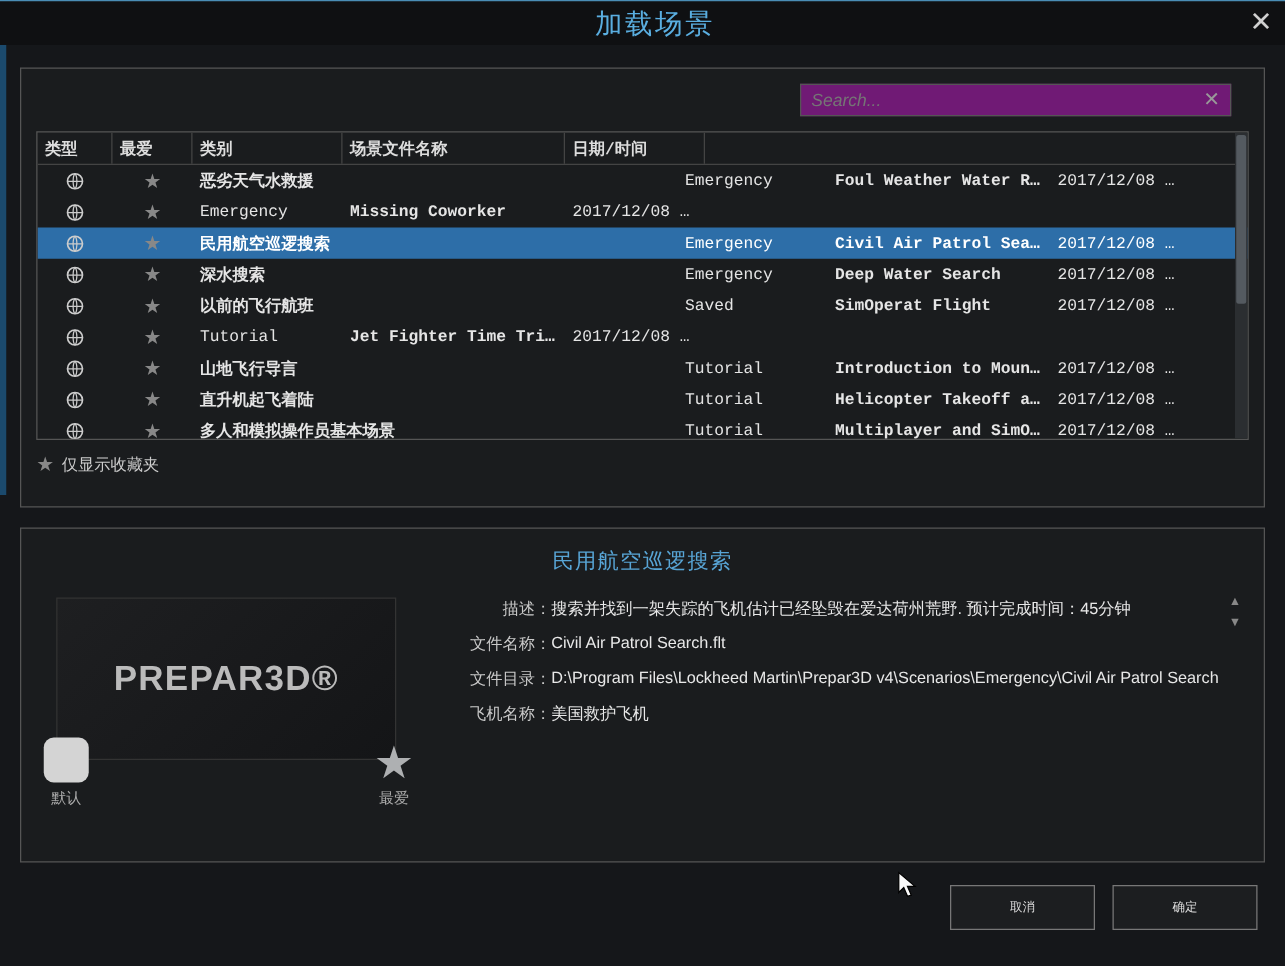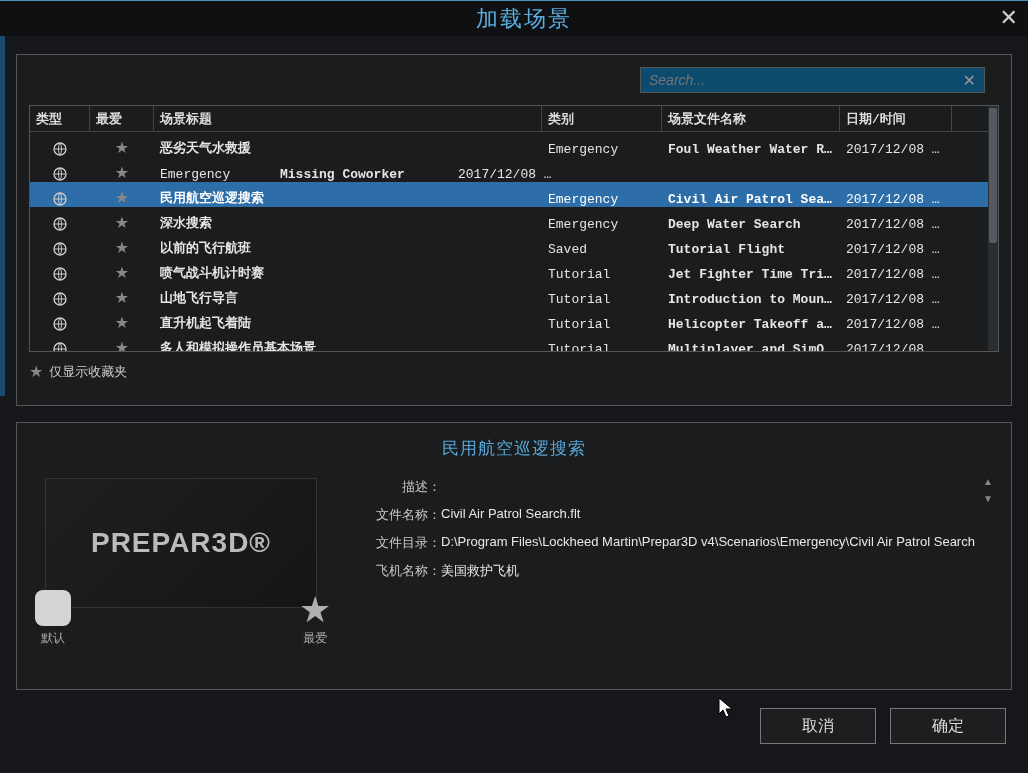--- a/index.html
+++ b/index.html
@@ -52,21 +52,21 @@
   .top-panel { height: 352px; padding-top: 12px; }
   .search-row {
     display: flex;
     justify-content: flex-end;
     margin-bottom: 12px;
     padding-right: 14px;
   }
   .search-box {
     width: 345px;
     height: 26px;
-    background: #0c4a6e;
+    background: #701a75;
     border: 1px solid #555;
     display: flex;
     align-items: center;
     padding: 0 8px;
     color: #aaa;
   }
   .search-input {
     flex: 1;
     background: transparent;
     border: none;
@@ -96,21 +96,21 @@
     position: absolute;
     top: 2px;
     left: 1px;
     width: 8px;
     height: 135px;
     background: #545a60;
     border-radius: 2px;
   }
   .grid-header, .grid-row {
     display: flex;
-    align-items: flex-end;
+    align-items: center;
     font-size: 13px;
   }
   .grid-header {
     height: 26px;
     font-weight: bold;
     color: #ddd;
     border-bottom: 1px solid #444;
   }
   .grid-header .col { border-right: 1px solid #444; height: 100%; display:flex; align-items:center; }
   .grid-row {
@@ -219,21 +219,21 @@
     gap: 14px;
     padding-right: 6px;
     margin-top: 2px;
   }
   .btn {
     width: 116px;
     height: 36px;
     border: 1px solid #777;
     background: #1c1e20;
     color: #ddd;
-    font-size: 16px;
+    font-size: 10px;
     display: flex;
     align-items: center;
     justify-content: center;
     cursor: pointer;
     font-family: inherit;
   }
   .cursor-img {
     position: absolute;
     left: 718px;
     top: 697px;
@@ -265,21 +265,20 @@
       <div class="search-box">
         <input class="search-input" type="text" placeholder="Search..." style="">
         <span class="search-clear">✕</span>
       </div>
     </div>
 
     <div class="grid">
       <div class="grid-header">
         <div class="col col-type">类型</div>
         <div class="col col-fav">最爱</div>
-        <div class="col col-title">场景标题</div>
         <div class="col col-cat">类别</div>
         <div class="col col-file">场景文件名称</div>
         <div class="col col-date">日期/时间</div>
       </div>
       <div id="rows">
           <div class="grid-row">
             <div class="col col-type"><span class="globe-icon"><svg viewBox="0 0 24 24">
                   <circle cx="12" cy="12" r="9" fill="none" stroke="#ccc" stroke-width="2"></circle>
                   <path d="M3 12h18M12 3c3 3 3 15 0 18M12 3c-3 3-3 15 0 18" fill="none" stroke="#ccc" stroke-width="1.5"></path>
                 </svg></span></div>
@@ -322,30 +321,29 @@
             <div class="col col-date">2017/12/08  13:13</div>
           </div>
           <div class="grid-row">
             <div class="col col-type"><span class="globe-icon"><svg viewBox="0 0 24 24">
                   <circle cx="12" cy="12" r="9" fill="none" stroke="#ccc" stroke-width="2"></circle>
                   <path d="M3 12h18M12 3c3 3 3 15 0 18M12 3c-3 3-3 15 0 18" fill="none" stroke="#ccc" stroke-width="1.5"></path>
                 </svg></span></div>
             <div class="col col-fav"><span class="star">★</span></div>
             <div class="col col-title">以前的飞行航班</div>
             <div class="col col-cat">Saved</div>
-            <div class="col col-file">Tutorial Flight</div>
+            <div class="col col-file">SimOperat Flight</div>
             <div class="col col-date">2017/12/08  21:33</div>
           </div>
           <div class="grid-row">
             <div class="col col-type"><span class="globe-icon"><svg viewBox="0 0 24 24">
                   <circle cx="12" cy="12" r="9" fill="none" stroke="#ccc" stroke-width="2"></circle>
                   <path d="M3 12h18M12 3c3 3 3 15 0 18M12 3c-3 3-3 15 0 18" fill="none" stroke="#ccc" stroke-width="1.5"></path>
                 </svg></span></div>
             <div class="col col-fav"><span class="star">★</span></div>
-            <div class="col col-title">喷气战斗机计时赛</div>
             <div class="col col-cat">Tutorial</div>
             <div class="col col-file">Jet Fighter Time Trial</div>
             <div class="col col-date">2017/12/08  20:19</div>
           </div>
           <div class="grid-row">
             <div class="col col-type"><span class="globe-icon"><svg viewBox="0 0 24 24">
                   <circle cx="12" cy="12" r="9" fill="none" stroke="#ccc" stroke-width="2"></circle>
                   <path d="M3 12h18M12 3c3 3 3 15 0 18M12 3c-3 3-3 15 0 18" fill="none" stroke="#ccc" stroke-width="1.5"></path>
                 </svg></span></div>
             <div class="col col-fav"><span class="star">★</span></div>
@@ -401,20 +399,21 @@
           <div class="tc">
             <div class="tc-star">★</div>
             <span>最爱</span>
           </div>
         </div>
       </div>
       <div class="fields">
         <div class="field-row desc">
           <div class="field-label">描述：</div>
           <div class="field-value">
+            <span>搜索并找到一架失踪的飞机估计已经坠毁在爱达荷州荒野. 预计完成时间：45分钟</span>
             <span class="scroll-arrows">
               <span>▲</span>
               <span>▼</span>
             </span>
           </div>
         </div>
         <div class="field-row">
           <div class="field-label">文件名称：</div>
           <div class="field-value">Civil Air Patrol Search.flt</div>
         </div>

